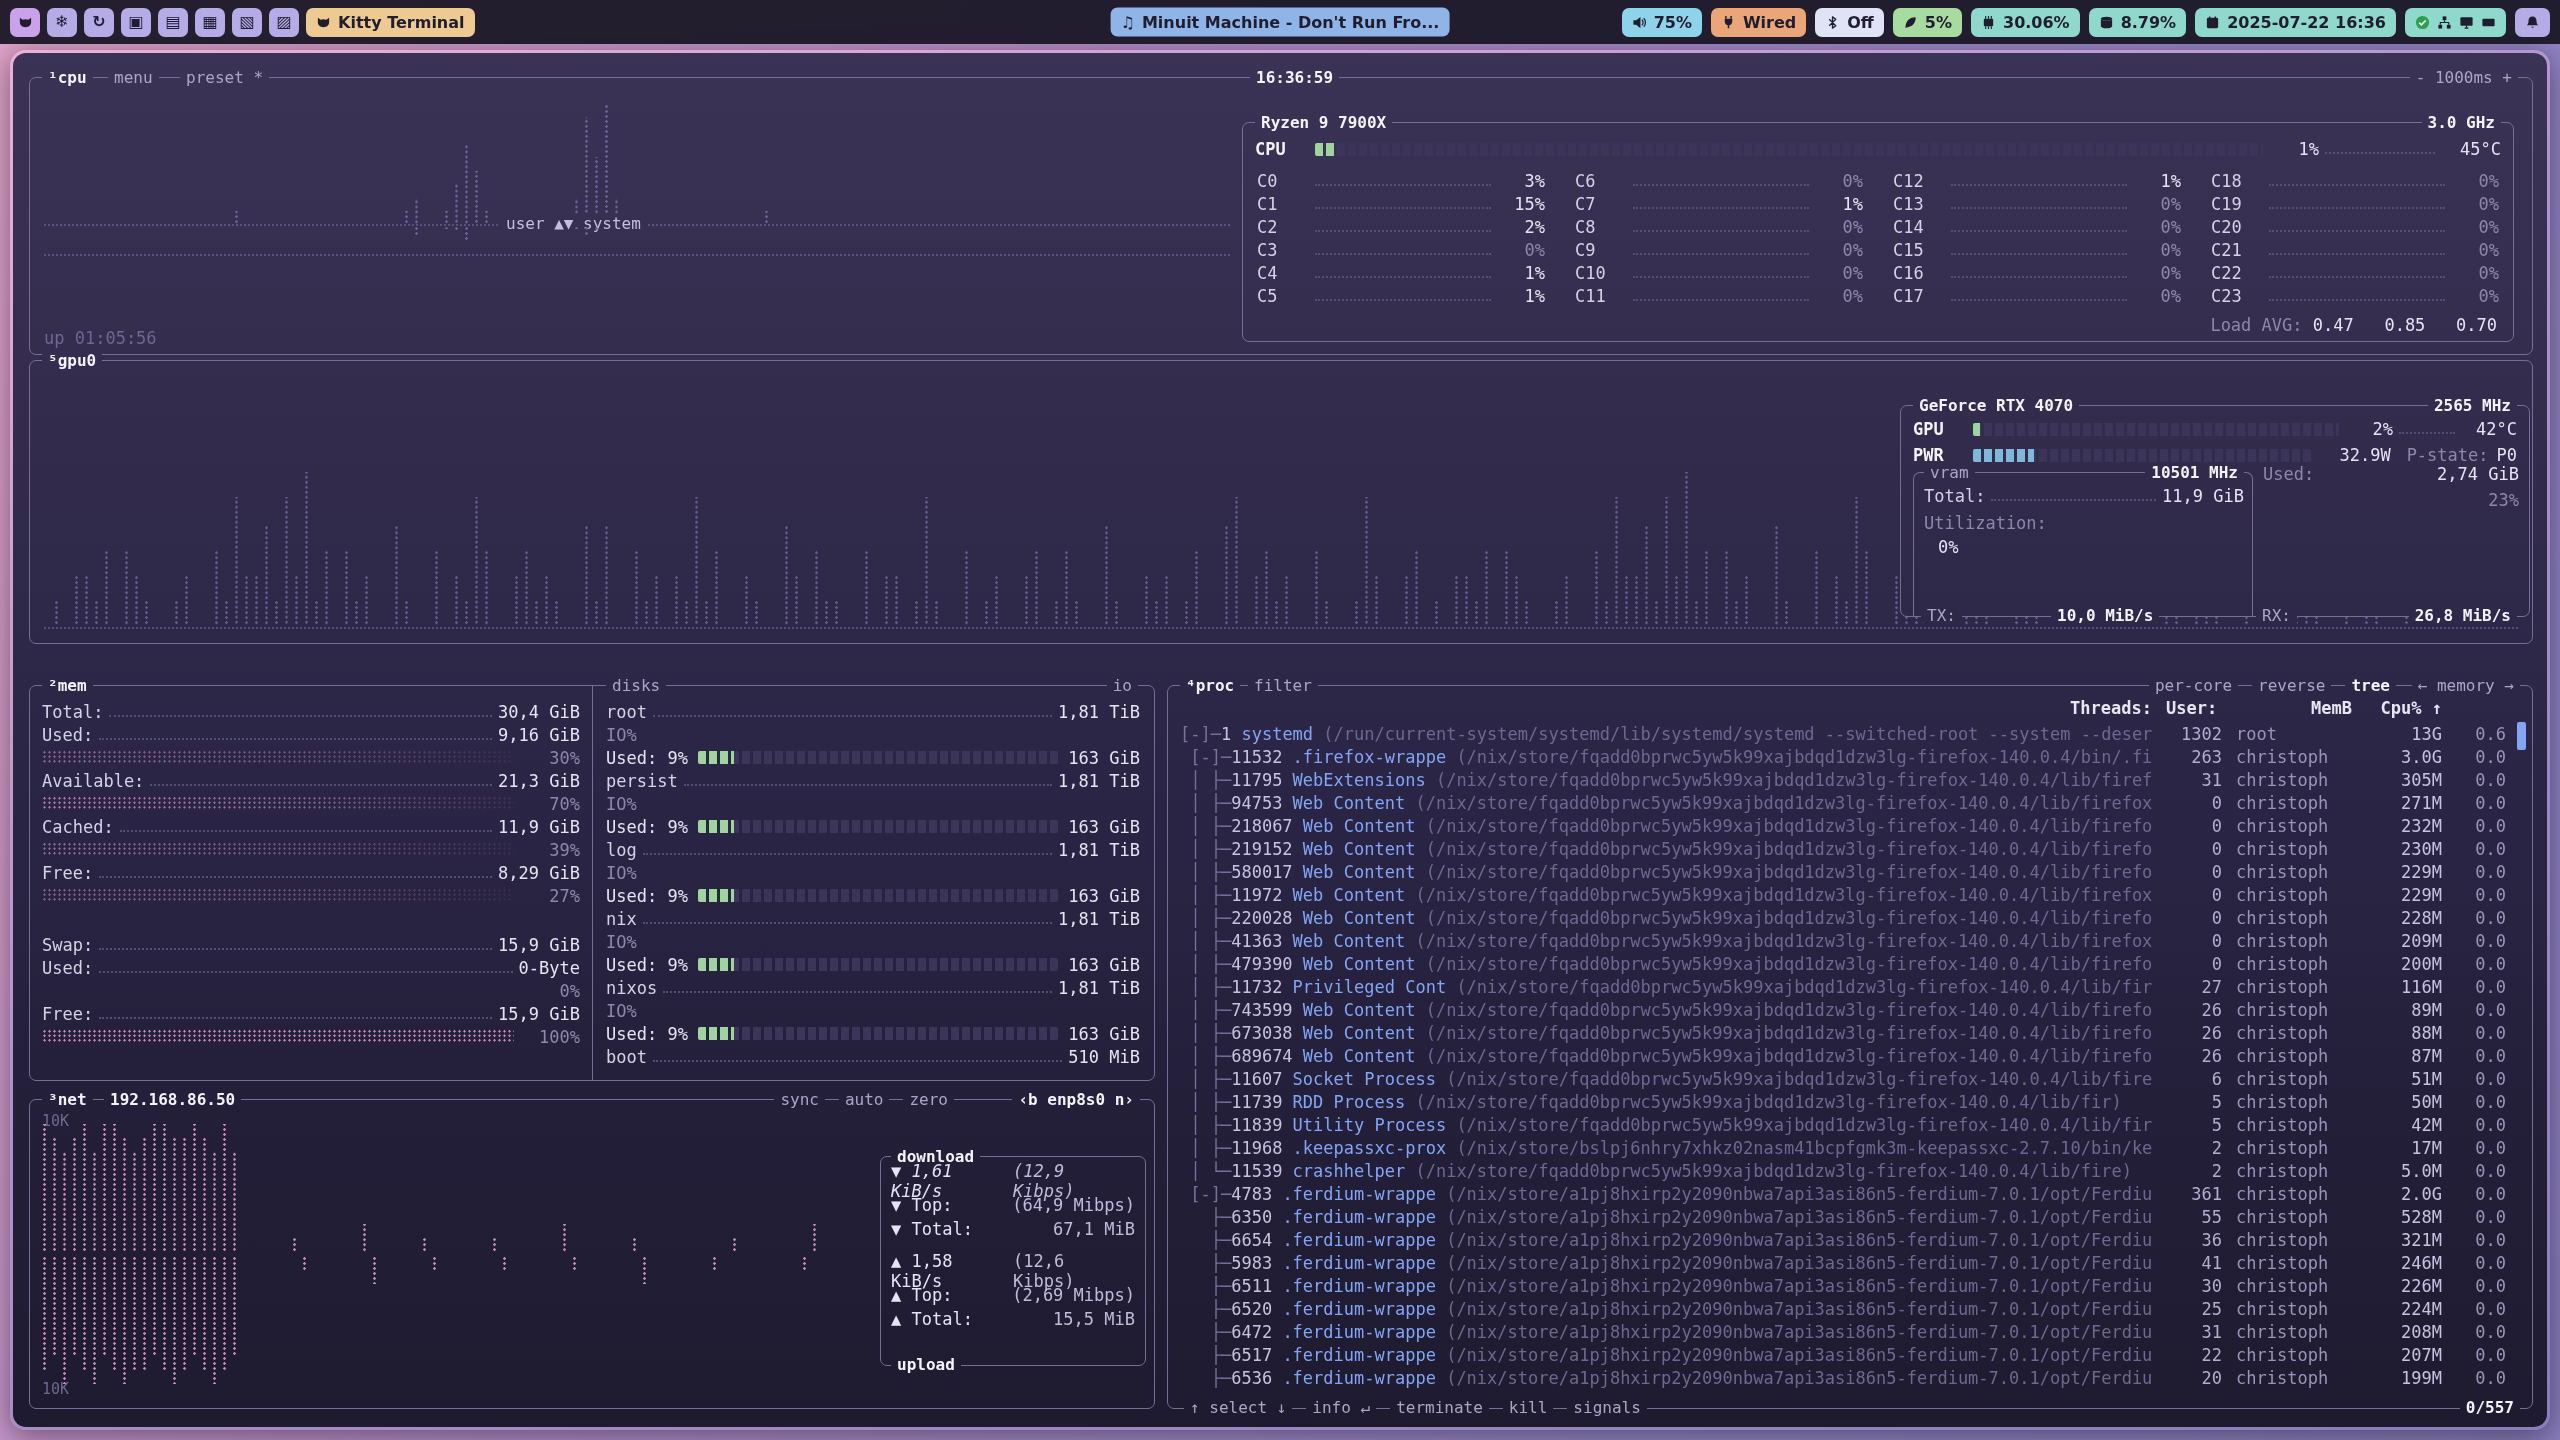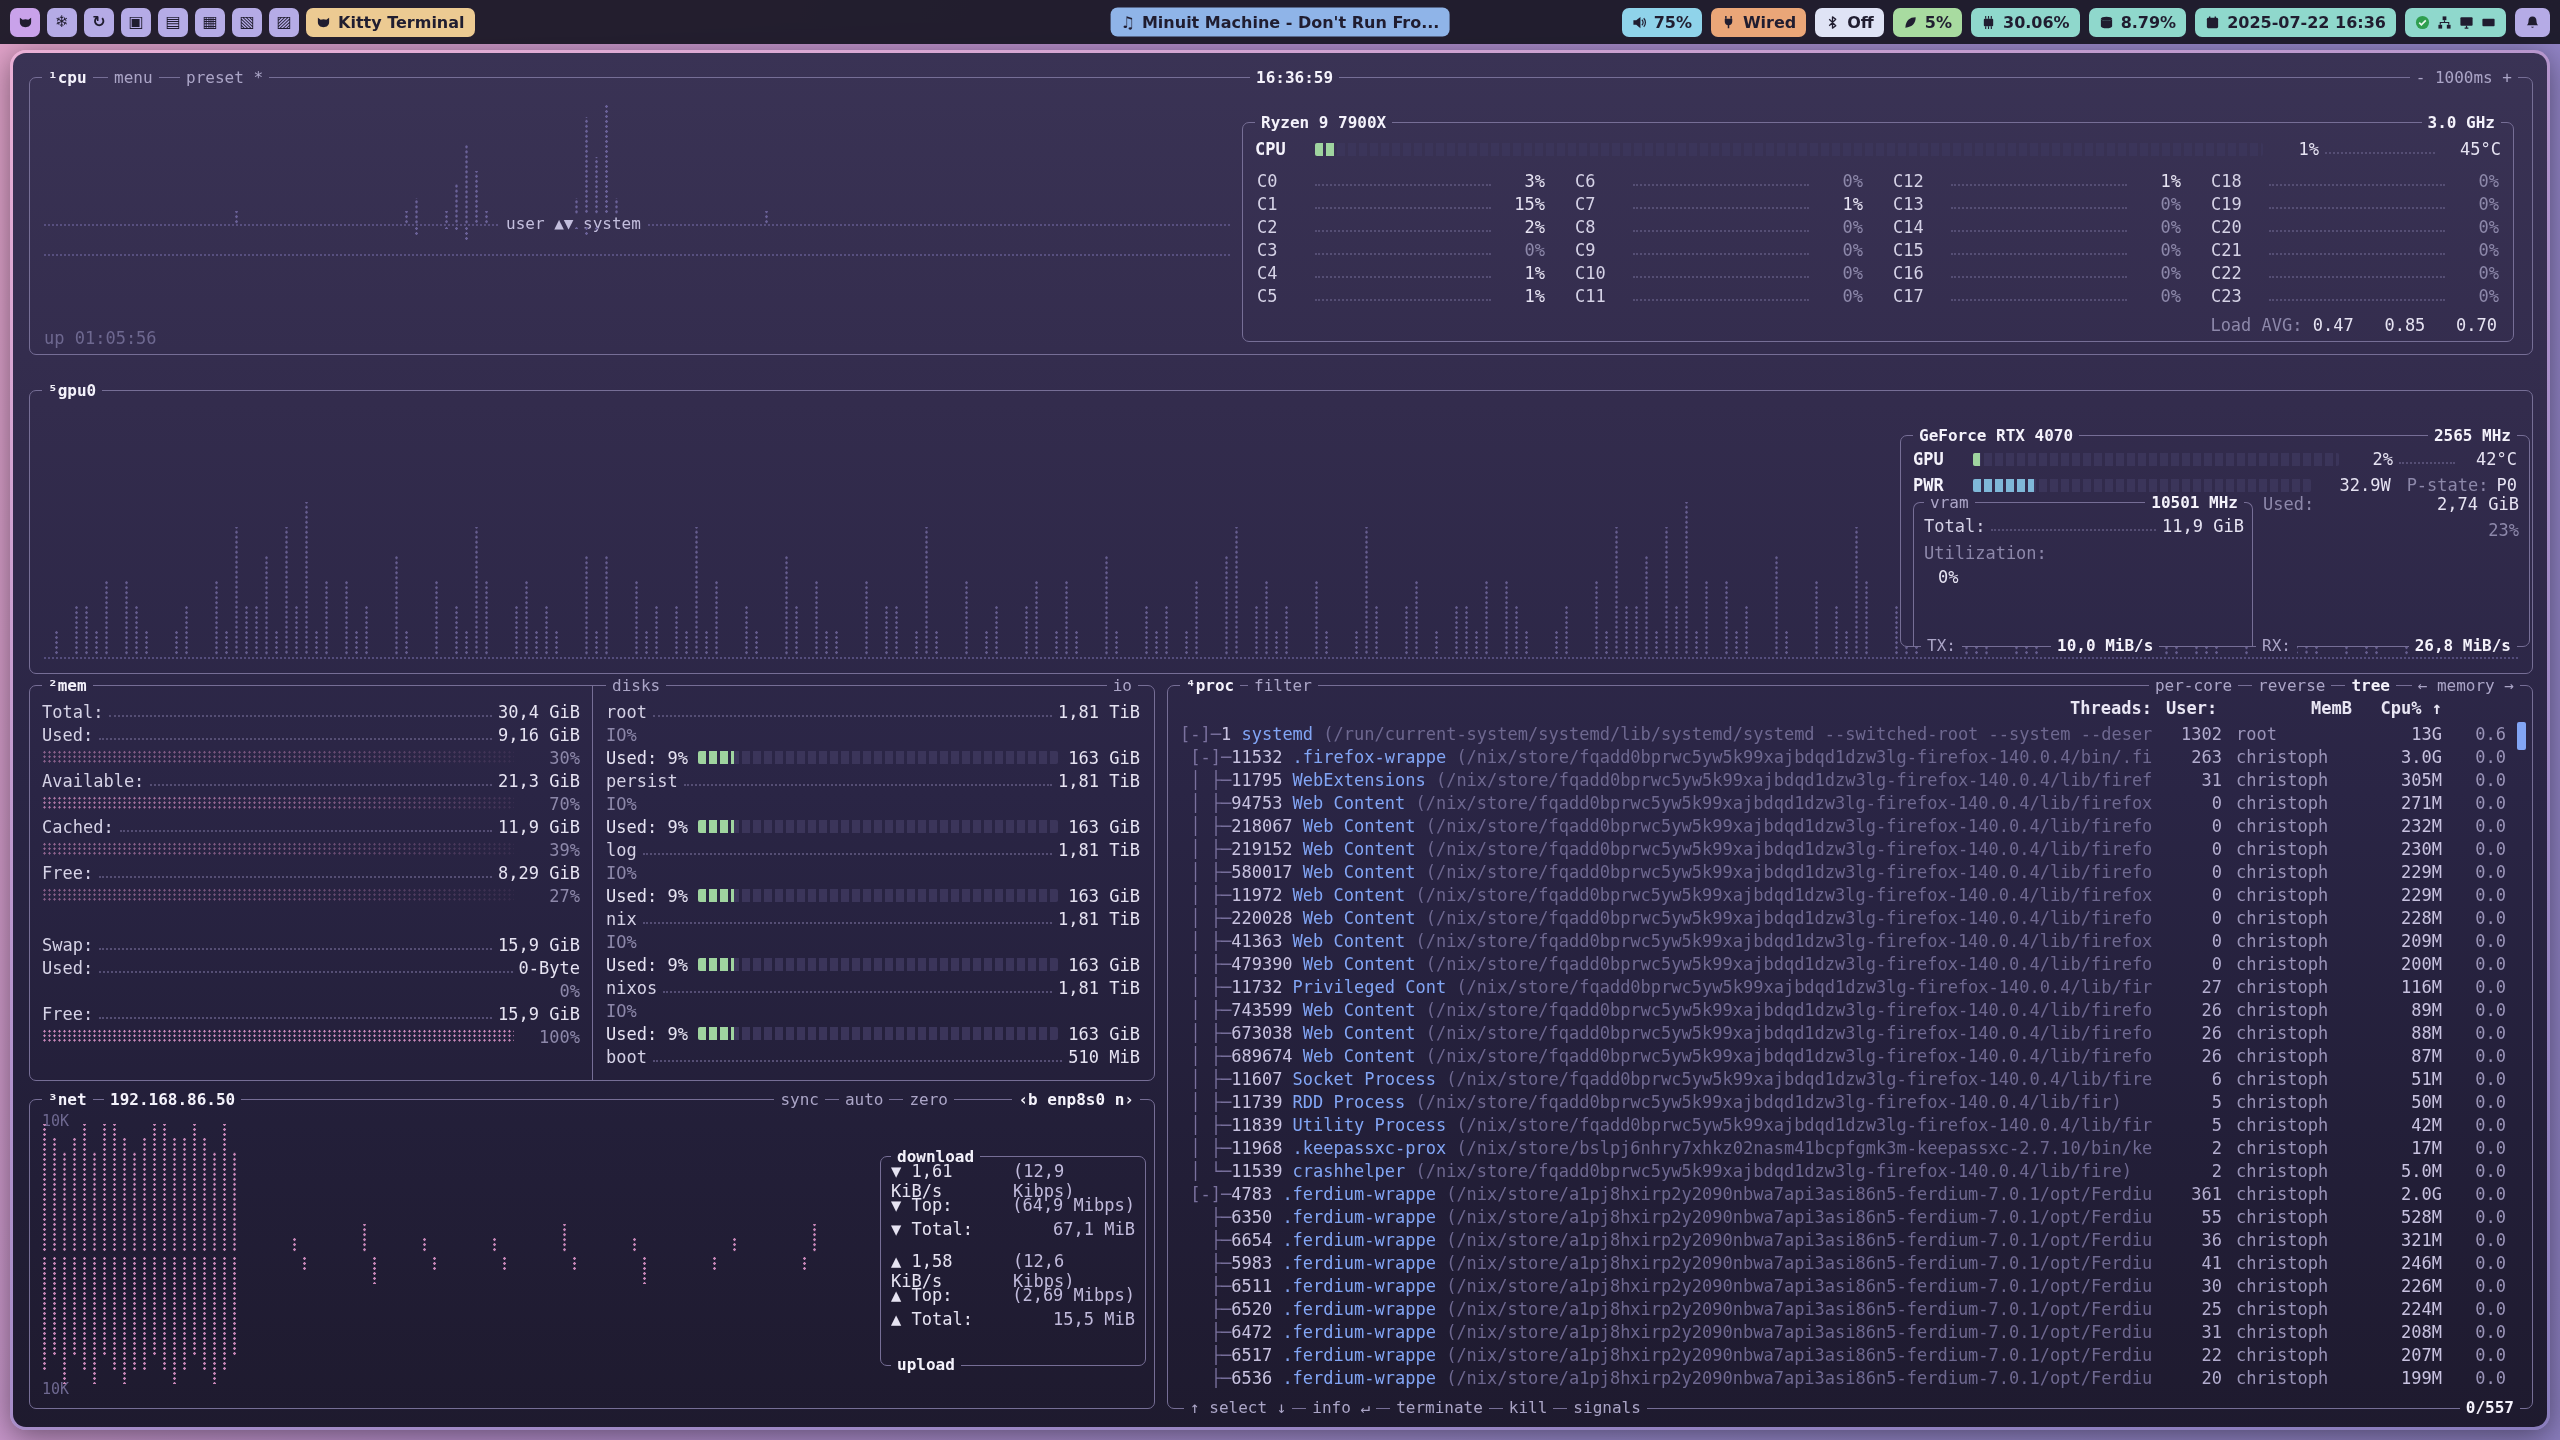--- a/index.html
+++ b/index.html
@@ -621,21 +621,21 @@
                 <span class="cp2 dim">0%</span>
               </div>
             </div>
           <div style="position:absolute;right:16px;bottom:6px">
             <span class="dim">Load AVG:</span>
             <span class="val pre">0.47   0.85   0.70</span>
           </div>
         </div>
       </div>
 
-      <div class="panel" id="p-gpu" style="left:16px;top:337px;width:2502px;height:282px">
+      <div class="panel" id="p-gpu" style="left:16px;top:307px;width:2502px;height:282px">
         <span class="chip abs" style="left:12px"><b class="w">⁵gpu0</b></span>
         <div class="graph" id="gpu-graph" style="left:14px;right:14px;top:36px;bottom:18px">
             <span class="gcol" style="height: 0%; --gc: #655c8e;"></span>
             <span class="gcol" style="height: 11%; --gc: #655c8e;"></span>
             <span class="gcol" style="height: 0%; --gc: #655c8e;"></span>
             <span class="gcol" style="height: 22%; --gc: #655c8e;"></span>
             <span class="gcol" style="height: 22%; --gc: #655c8e;"></span>
             <span class="gcol" style="height: 11%; --gc: #655c8e;"></span>
             <span class="gcol" style="height: 33%; --gc: #655c8e;"></span>
             <span class="gcol" style="height: 0%; --gc: #655c8e;"></span>
@@ -1313,21 +1313,21 @@
             <span class="gcol" style="height: 11%; --gc: #c887b8;"></span>
             <span class="gcol" style="height: 0%; --gc: #c887b8;"></span>
             <span class="gcol" style="height: 0%; --gc: #c887b8;"></span>
             <span class="gcol" style="height: 0%; --gc: #c887b8;"></span>
           </div>
 
         <div class="sub darkbg" style="left:850px;top:56px;width:264px;height:208px">
           <span class="chip abs" style="left:10px"><b class="w">download</b></span>
           <span class="chip babs" style="left:10px"><b class="w">upload</b></span>
           <div id="net-info" style="position:absolute;left:10px;right:10px;top:12px">
-              <div class="mline" style="height: 24px;">
+              <div class="mline" style="height: 24px; font-style: italic;">
                 <span class="val">▼ 1,61 KiB/s</span>
                 <span style="flex: 1 1 0%;"></span>
                 <span style="color: rgb(192, 186, 219);">(12,9 Kibps)</span>
               </div>
               <div class="mline" style="height: 24px;">
                 <span class="val">▼ Top:</span>
                 <span style="flex: 1 1 0%;"></span>
                 <span style="color: rgb(192, 186, 219);">(64,9 Mibps)</span>
               </div>
               <div class="mline" style="height: 24px;">

